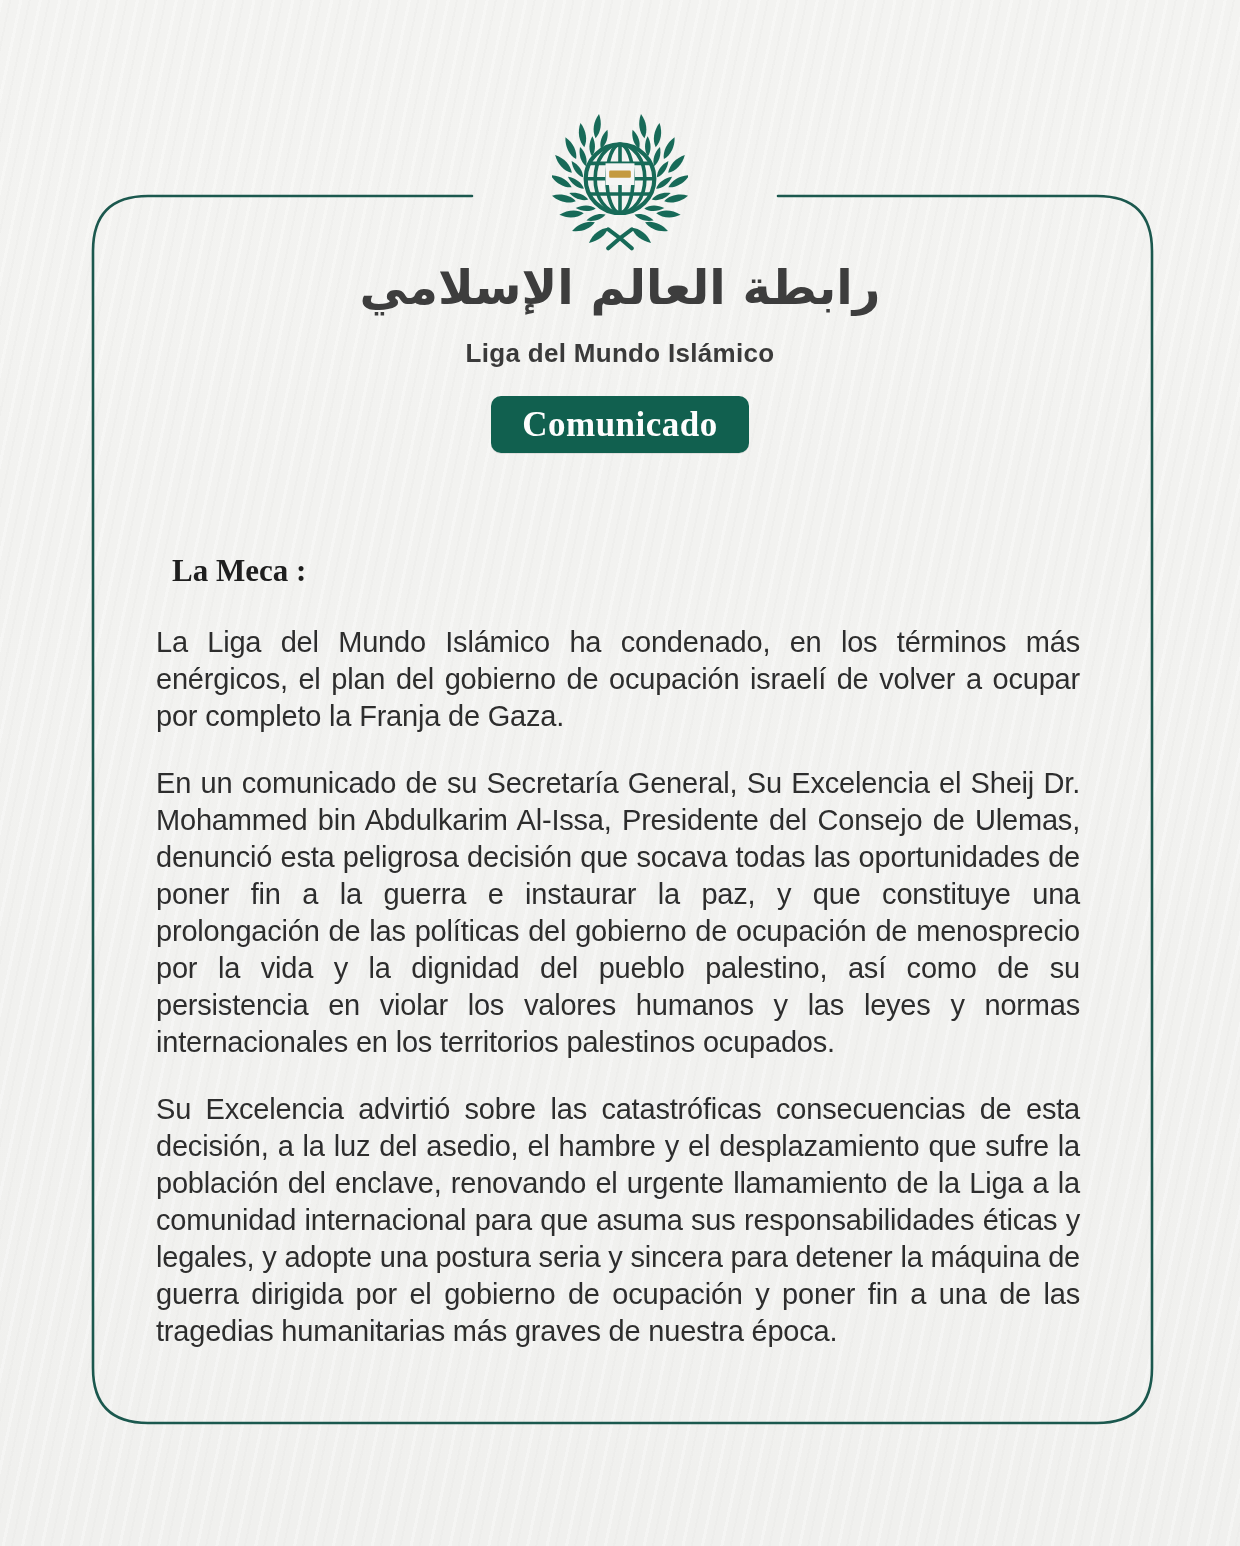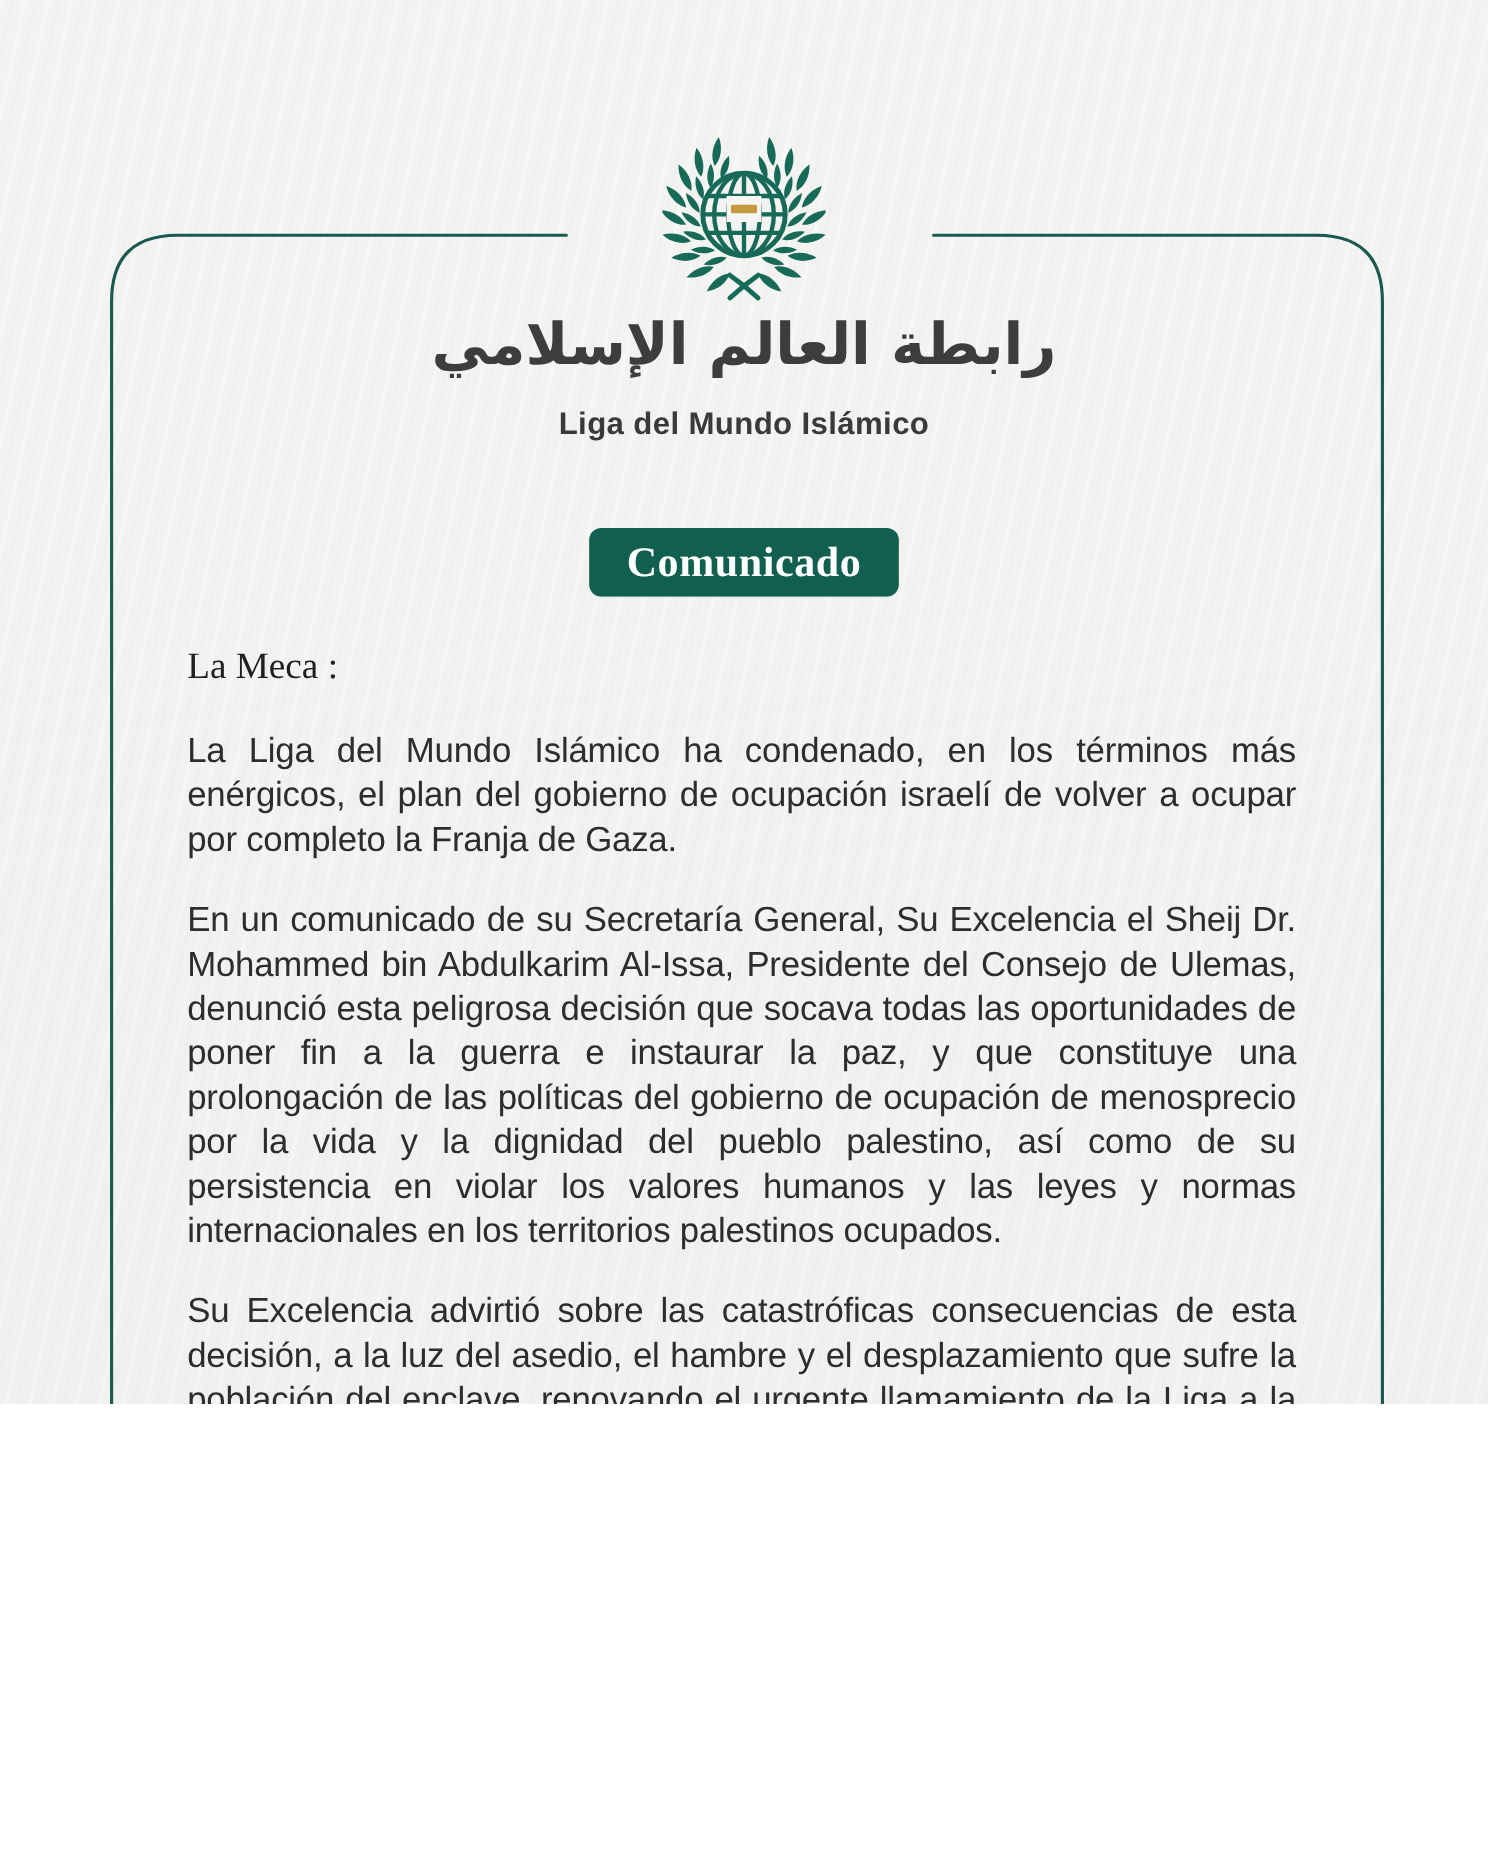--- a/index.html
+++ b/index.html
@@ -1,17 +1,17 @@
 <!DOCTYPE html>
 <html><head>
 <meta charset="utf-8">
 <style>
   html,body{margin:0;padding:0;}
   .page{
-    position:relative;width:1240px;height:1170px;overflow:hidden;
+    position:relative;width:1240px;height:1546px;overflow:hidden;
     background-color:#f1f1ef;
     background-image:
       repeating-linear-gradient(102deg,
         rgba(255,255,255,.30) 0 3px, rgba(255,255,255,0) 3px 9px,
         rgba(228,228,226,.22) 9px 11px, rgba(255,255,255,0) 11px 19px),
       linear-gradient(180deg,#f3f3f1,#f0f0ee);
     font-family:"Liberation Sans","DejaVu Sans",sans-serif;
   }
   .frame-svg{position:absolute;left:0;top:0;width:1240px;height:1546px;}
   .emblem{position:absolute;left:552px;top:110px;width:136px;height:141px;}
@@ -23,30 +23,29 @@
   .org-name{
     position:absolute;left:0;right:0;top:338px;text-align:center;
     font-family:Liberation Sans, sans-serif;font-weight:bold;
     font-size:26px;color:#3a3a3a;letter-spacing:.3px;
   }
   .badge{
     position:absolute;left:491px;top:396px;width:258px;height:57px;
     background:#11604f;border-radius:10px;
     display:flex;align-items:center;justify-content:center;
     box-shadow:0 1px 0 rgba(0,0,0,.08);
-    margin-top:44px;
   }
   .badge span{
     font-family:"Liberation Serif","DejaVu Serif",serif;font-weight:bold;
     font-size:35px;color:#fdfdfd;letter-spacing:.5px;
   }
   .content{position:absolute;left:156px;top:537px;width:924px;color:#2d2d2d;}
   .dateline{
-    margin:0;font-family:"Liberation Serif","DejaVu Serif",serif;
-    font-weight:normal;font-size:31px;line-height:36px;color:#1f1f1f;
+    margin:16px;font-family:"Liberation Serif","DejaVu Serif",serif;
+    font-weight:bold;font-size:31px;line-height:36px;color:#1f1f1f;
   }
   .content p{
     margin:30px 0 0 0;font-size:29px;line-height:37px;
     text-align:justify;letter-spacing:-.2px;
   }
   .content p.first{margin-top:35px;}
 </style>
 </head>
 <body>
 

